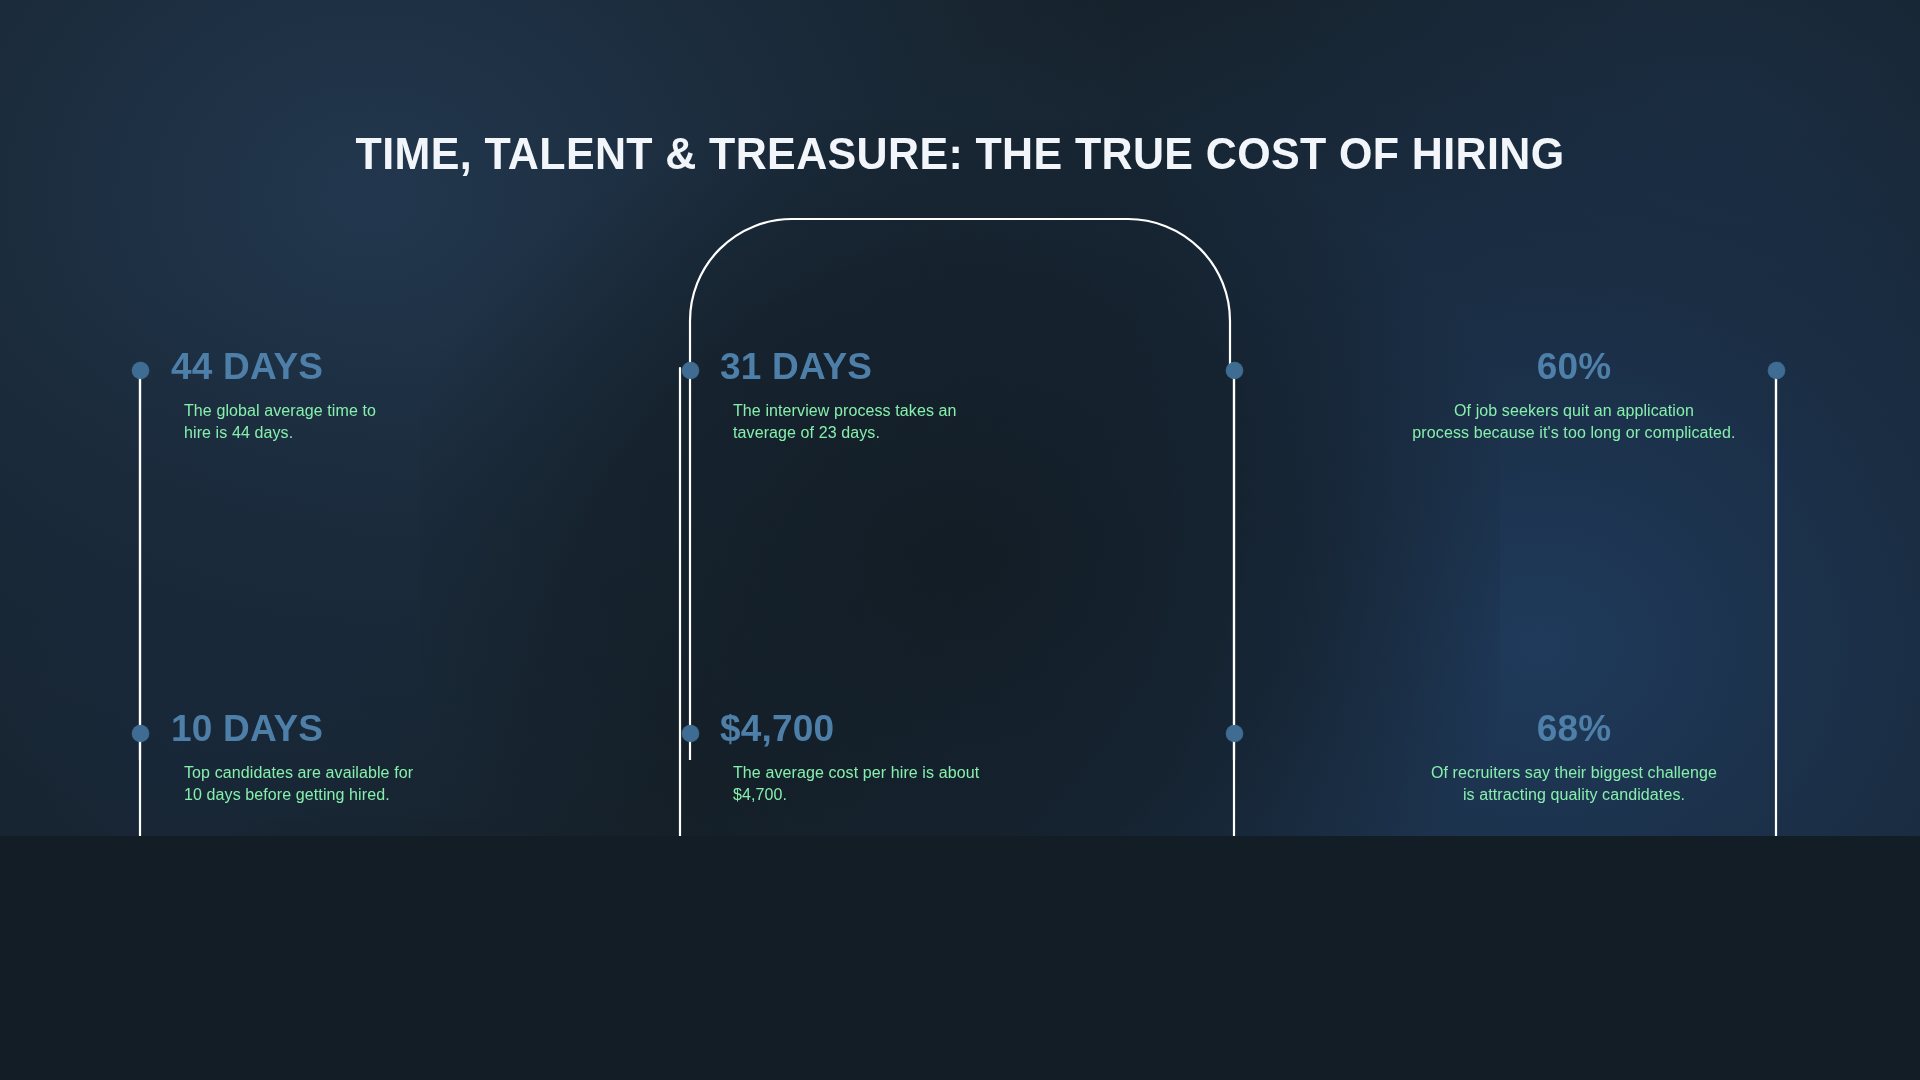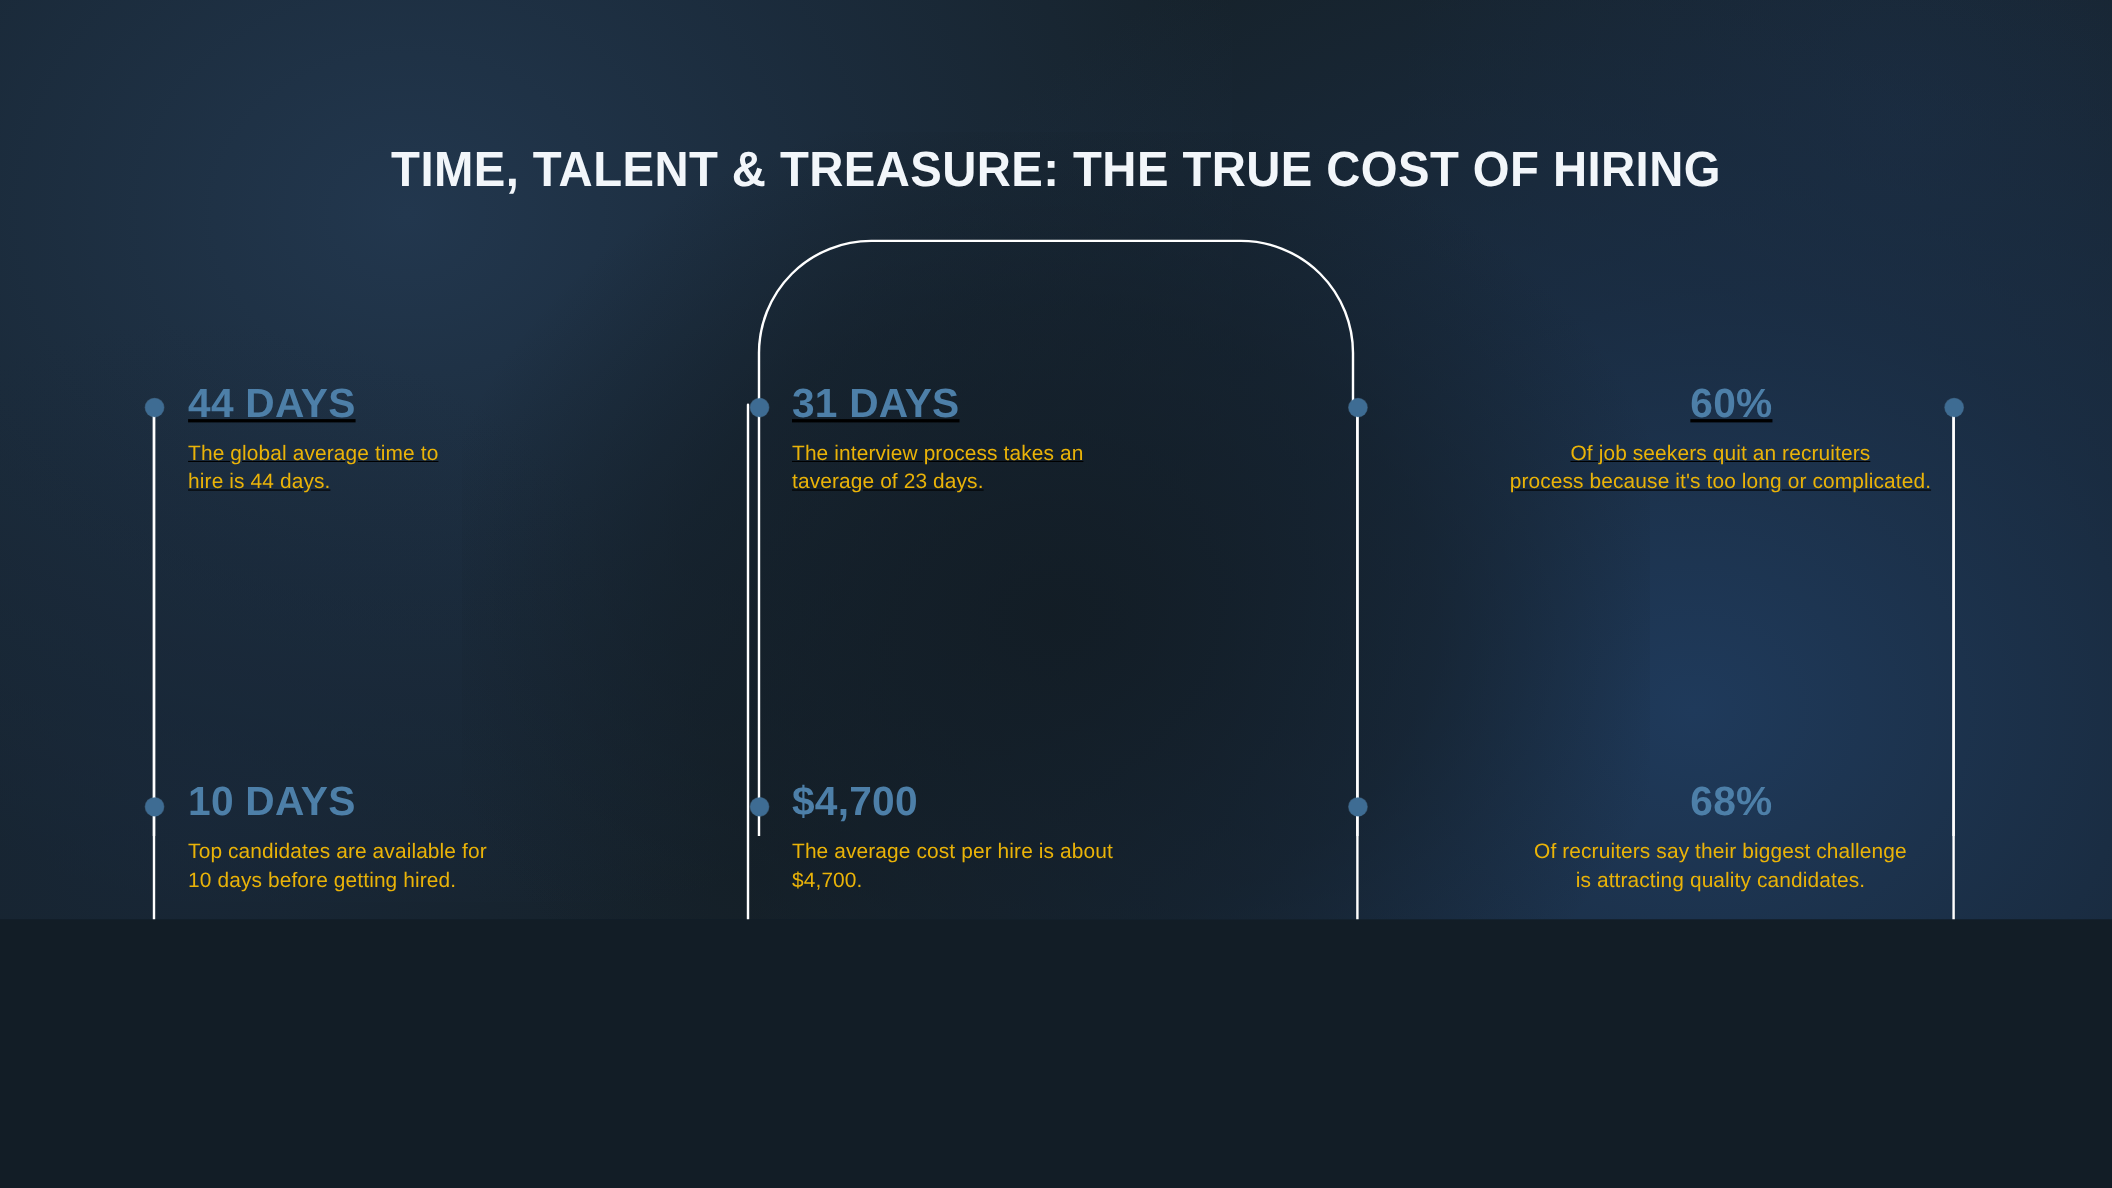--- a/index.html
+++ b/index.html
@@ -95,35 +95,35 @@
   .stat .value {
     color: #4d7fa8;
     font-size: 37px;
     font-weight: bold;
     letter-spacing: 0.2px;
     line-height: 1;
     margin: 0 0 15px 0;
     white-space: nowrap;
   }
   .stat .desc {
-    color: #eab308;
-    font-size: 19px;
+    color: #86efac;
+    font-size: 16px;
     font-weight: normal;
     line-height: 1.38;
     letter-spacing: 0.1px;
-    margin: 0;
+    margin: 13px;
     max-width: 520px;
     white-space: pre-line;
   }
 
   .stat.c1 { left: 171px; }
   .stat.c2 { left: 720px; }
   .stat.c3 { left: 1264px; width: 620px; text-align: center; }
   .stat.c3 .desc { max-width: 600px; }
-  .stat.r1 { top: 348px; text-decoration: underline; }
+  .stat.r1 { top: 348px; }
   .stat.r2 { top: 710px; }
 
   
   .dot {
     position: absolute;
     width: 17px;
     height: 17px;
     border-radius: 50%;
     background: #3e6c93;
     box-shadow: 0 0 0 0.5px rgba(110,160,200,0.35);
@@ -185,21 +185,21 @@
   </div>
 
   <div class="stat c2 r1">
     <p class="value">31 DAYS</p>
     <p class="desc">The interview process takes an
 taverage of 23 days.</p>
   </div>
 
   <div class="stat c3 r1">
     <p class="value">60%</p>
-    <p class="desc">Of job seekers quit an recruiters
+    <p class="desc">Of job seekers quit an application
 process because it's too long or complicated.</p>
   </div>
 
   <div class="stat c1 r2">
     <p class="value">10 DAYS</p>
     <p class="desc">Top candidates are available for
 10 days before getting hired.</p>
   </div>
 
   <div class="stat c2 r2">

